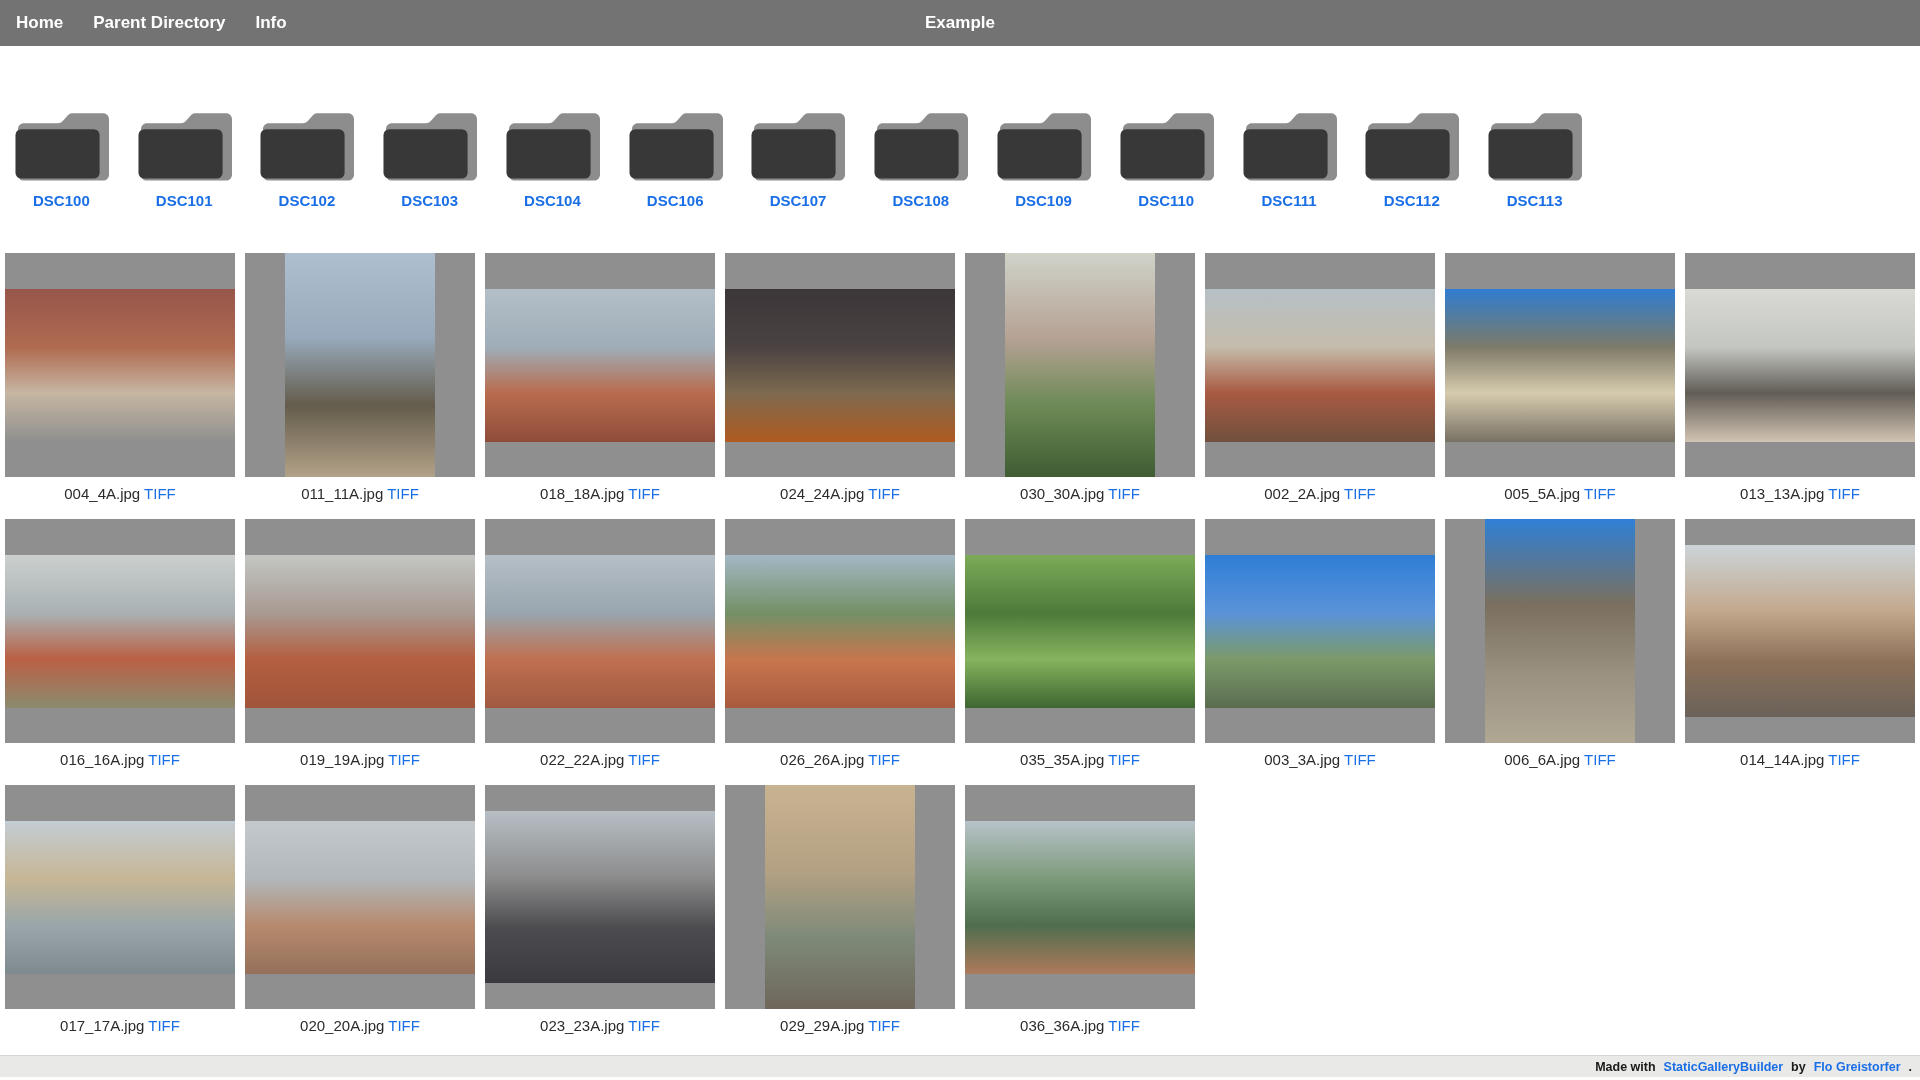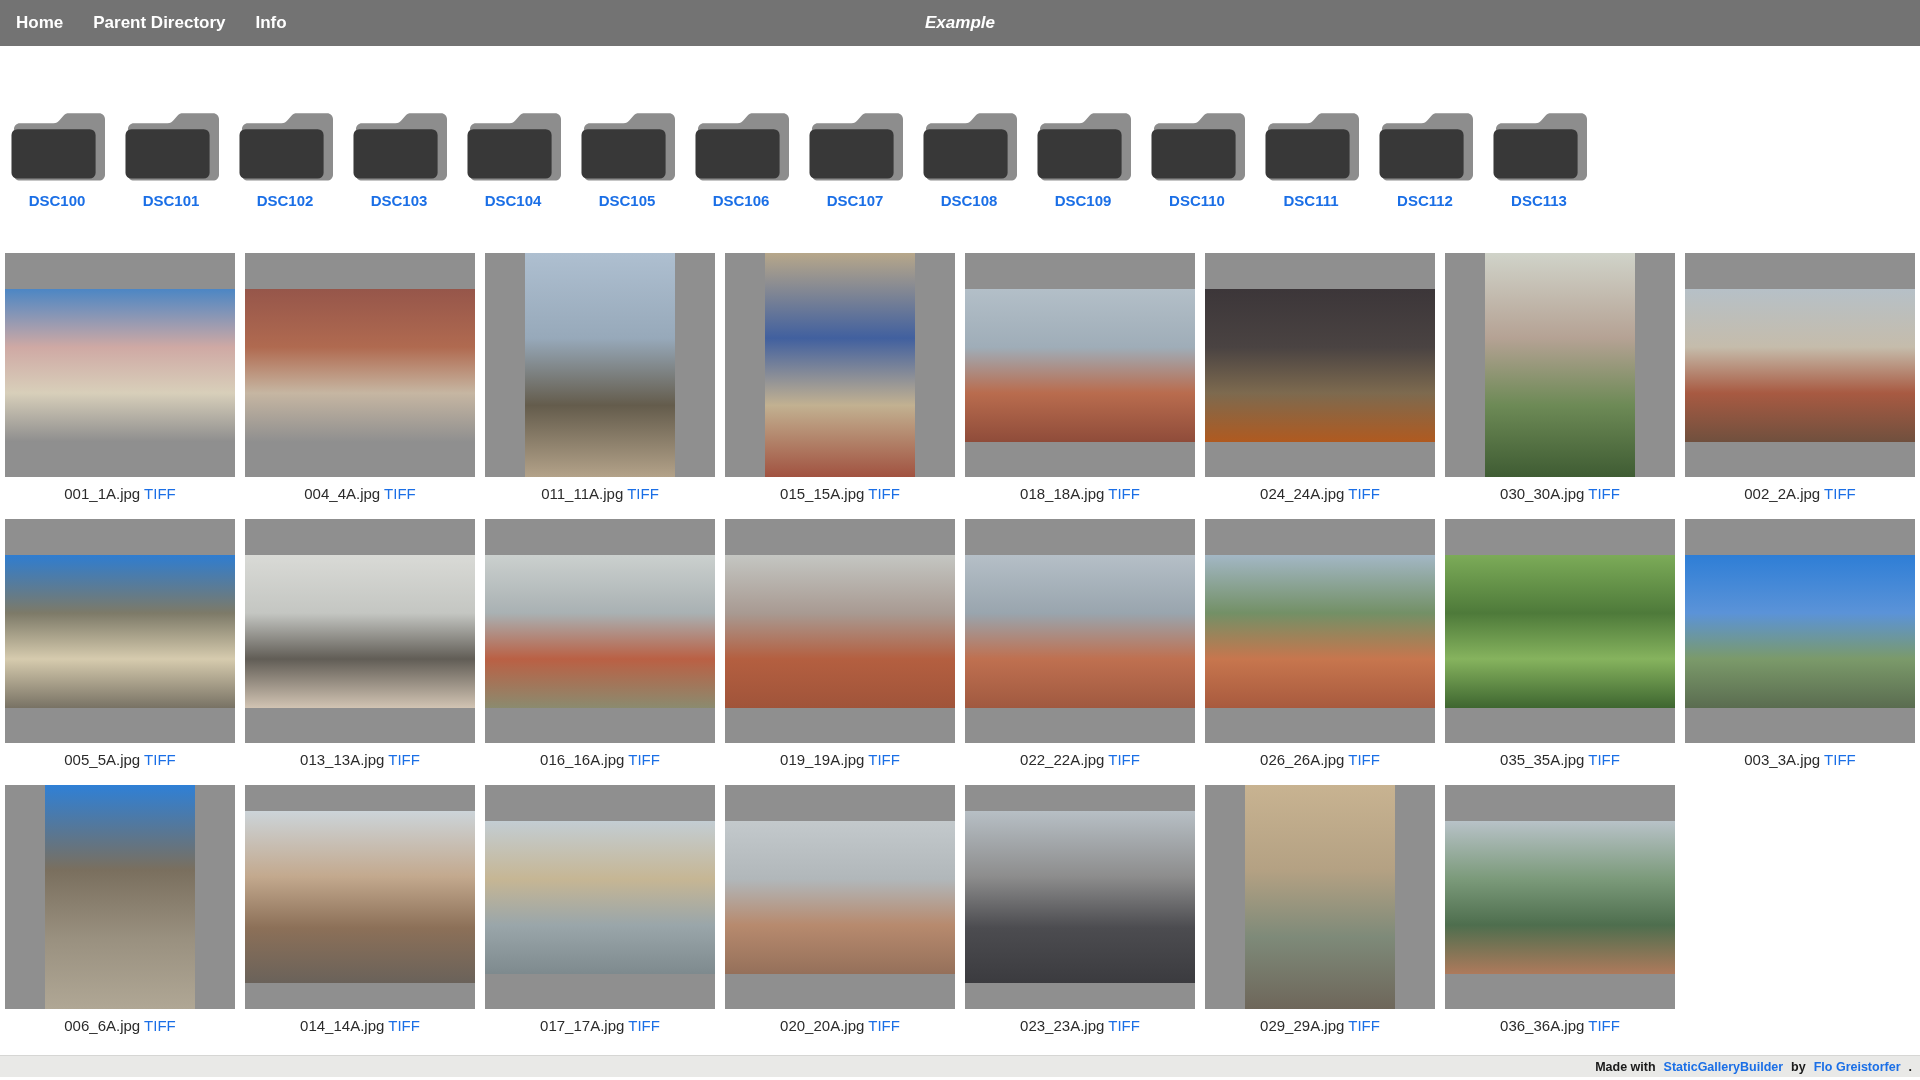--- a/index.html
+++ b/index.html
@@ -4,21 +4,21 @@
 <style>
   * { margin:0; padding:0; box-sizing:border-box; }
   html,body { width:1920px; min-height:1080px; background:#ffffff;
     font-family:"Liberation Sans", sans-serif; }
 
   
   .nav { position:relative; height:46px; background:#737373; display:flex;
     align-items:center; padding:0 16px; gap:30px; }
   .nav a { color:#ffffff; font-weight:bold; font-size:17px; text-decoration:none; }
   .nav-title { position:absolute; left:50%; transform:translateX(-50%);
-    color:#ffffff; font-weight:bold; font-size:17px;font-style:italic; }
+    color:#ffffff; font-weight:bold; font-size:17px; }
 
   
   .folder-strip { display:flex; width:1596px; padding-top:56px; }
   .folder-item { flex:1 1 0; display:flex; flex-direction:column;
     align-items:center; text-decoration:none; cursor:pointer; }
   .folder-item svg { display:block; }
   .folder-label { margin-top:10px; font-size:15px; font-weight:bold;
     color:#1b6fe6; text-decoration:none; }
 
   
@@ -95,29 +95,20 @@
   <a href="#" class="folder-item">
     <span>
       <svg width="95" height="80" viewBox="0 0 96 78" aria-hidden="true">
         <path fill="#8d8d8d" d="M10 20 h34 c3 0 4.2-1 6-3 l4-4.5 c1.8-2 3-2.5 6-2.5 h30 c3.3 0 6 2.7 6 6 v56 c0 3.3-2.7 6-6 6 h-80 c-3.3 0-6-2.7-6-6 v-46 c0-3.3 2.7-6 6-6 z"></path>
         <rect fill="#383838" x="1.5" y="26" width="85" height="50" rx="6"></rect>
       </svg>
     </span>
     <span class="folder-label">DSC104</span>
   </a>
 
-  <a href="#" class="folder-item">
-    <span>
-      <svg width="95" height="80" viewBox="0 0 96 78" aria-hidden="true">
-        <path fill="#8d8d8d" d="M10 20 h34 c3 0 4.2-1 6-3 l4-4.5 c1.8-2 3-2.5 6-2.5 h30 c3.3 0 6 2.7 6 6 v56 c0 3.3-2.7 6-6 6 h-80 c-3.3 0-6-2.7-6-6 v-46 c0-3.3 2.7-6 6-6 z"></path>
-        <rect fill="#383838" x="1.5" y="26" width="85" height="50" rx="6"></rect>
-      </svg>
-    </span>
-    <span class="folder-label">DSC105</span>
-  </a>
 
   <a href="#" class="folder-item">
     <span>
       <svg width="95" height="80" viewBox="0 0 96 78" aria-hidden="true">
         <path fill="#8d8d8d" d="M10 20 h34 c3 0 4.2-1 6-3 l4-4.5 c1.8-2 3-2.5 6-2.5 h30 c3.3 0 6 2.7 6 6 v56 c0 3.3-2.7 6-6 6 h-80 c-3.3 0-6-2.7-6-6 v-46 c0-3.3 2.7-6 6-6 z"></path>
         <rect fill="#383838" x="1.5" y="26" width="85" height="50" rx="6"></rect>
       </svg>
     </span>
     <span class="folder-label">DSC106</span>
   </a>
@@ -187,29 +178,20 @@
       <svg width="95" height="80" viewBox="0 0 96 78" aria-hidden="true">
         <path fill="#8d8d8d" d="M10 20 h34 c3 0 4.2-1 6-3 l4-4.5 c1.8-2 3-2.5 6-2.5 h30 c3.3 0 6 2.7 6 6 v56 c0 3.3-2.7 6-6 6 h-80 c-3.3 0-6-2.7-6-6 v-46 c0-3.3 2.7-6 6-6 z"></path>
         <rect fill="#383838" x="1.5" y="26" width="85" height="50" rx="6"></rect>
       </svg>
     </span>
     <span class="folder-label">DSC113</span>
   </a>
 </div>
 
 <div class="gallery">
-  <div class="photo-cell">
-    <a href="#" class="frame">
-      <span class="thumb landscape" style="background: linear-gradient(rgb(76, 134, 196) 0%, rgb(207, 169, 164) 38%, rgb(216, 207, 186) 68%, rgb(142, 142, 142) 100%);"></span>
-    </a>
-    <div class="caption">
-      <span>001_1A.jpg</span>
-      <a href="#" class="tiff-link">TIFF</a>
-    </div>
-  </div>
 
   <div class="photo-cell">
     <a href="#" class="frame">
       <span class="thumb landscape" style="background: linear-gradient(rgb(150, 86, 74) 0%, rgb(176, 106, 80) 38%, rgb(198, 182, 162) 68%, rgb(143, 143, 143) 100%);"></span>
     </a>
     <div class="caption">
       <span>004_4A.jpg</span>
       <a href="#" class="tiff-link">TIFF</a>
     </div>
   </div>
@@ -217,29 +199,20 @@
   <div class="photo-cell">
     <a href="#" class="frame">
       <span class="thumb portrait" style="background: linear-gradient(rgb(174, 191, 208) 0%, rgb(151, 169, 186) 38%, rgb(100, 92, 76) 68%, rgb(179, 162, 137) 100%);"></span>
     </a>
     <div class="caption">
       <span>011_11A.jpg</span>
       <a href="#" class="tiff-link">TIFF</a>
     </div>
   </div>
 
-  <div class="photo-cell">
-    <a href="#" class="frame">
-      <span class="thumb portrait" style="background: linear-gradient(rgb(183, 167, 138) 0%, rgb(65, 96, 159) 38%, rgb(194, 177, 145) 68%, rgb(161, 82, 64) 100%);"></span>
-    </a>
-    <div class="caption">
-      <span>015_15A.jpg</span>
-      <a href="#" class="tiff-link">TIFF</a>
-    </div>
-  </div>
 
   <div class="photo-cell">
     <a href="#" class="frame">
       <span class="thumb landscape" style="background: linear-gradient(rgb(179, 191, 200) 0%, rgb(159, 173, 184) 38%, rgb(185, 108, 78) 68%, rgb(143, 76, 58) 100%);"></span>
     </a>
     <div class="caption">
       <span>018_18A.jpg</span>
       <a href="#" class="tiff-link">TIFF</a>
     </div>
   </div>

